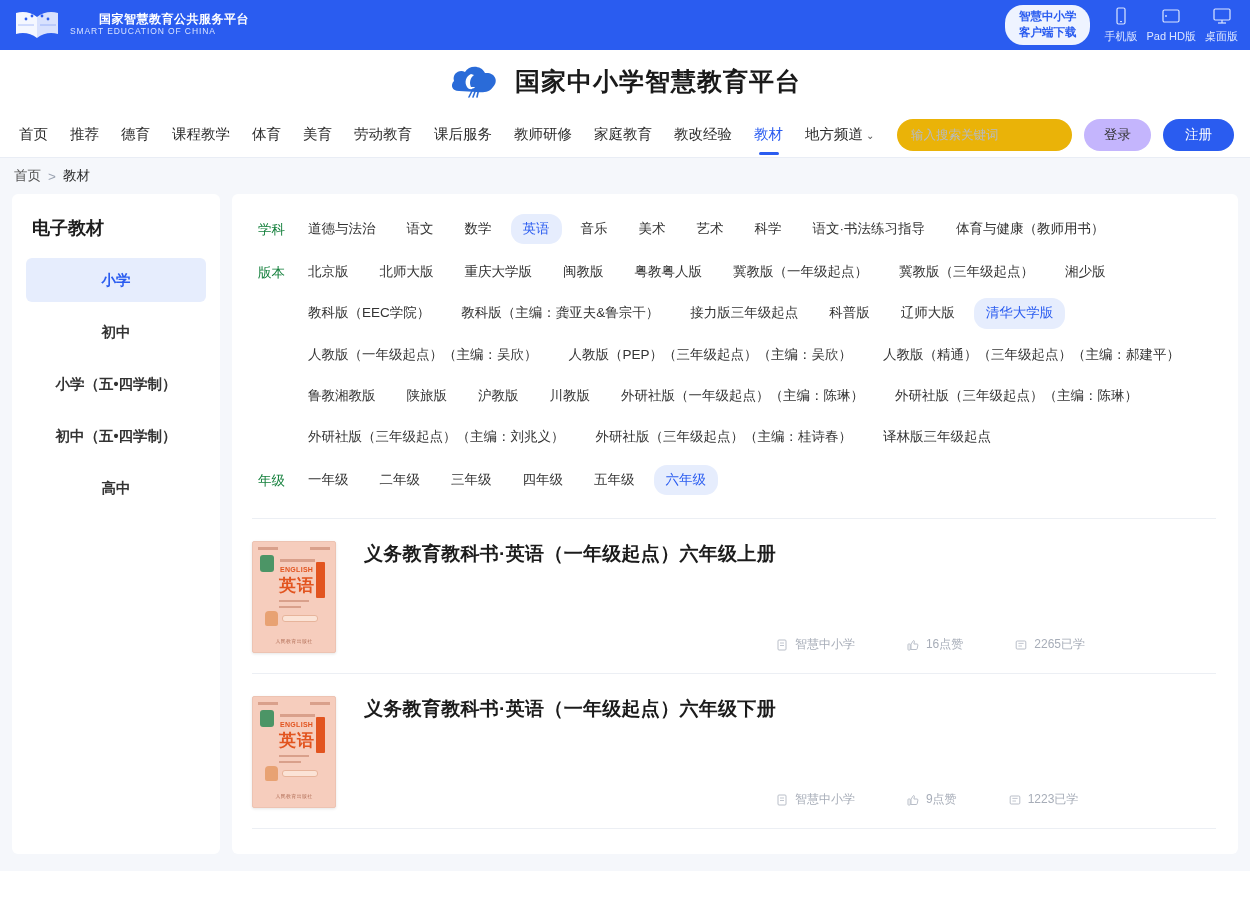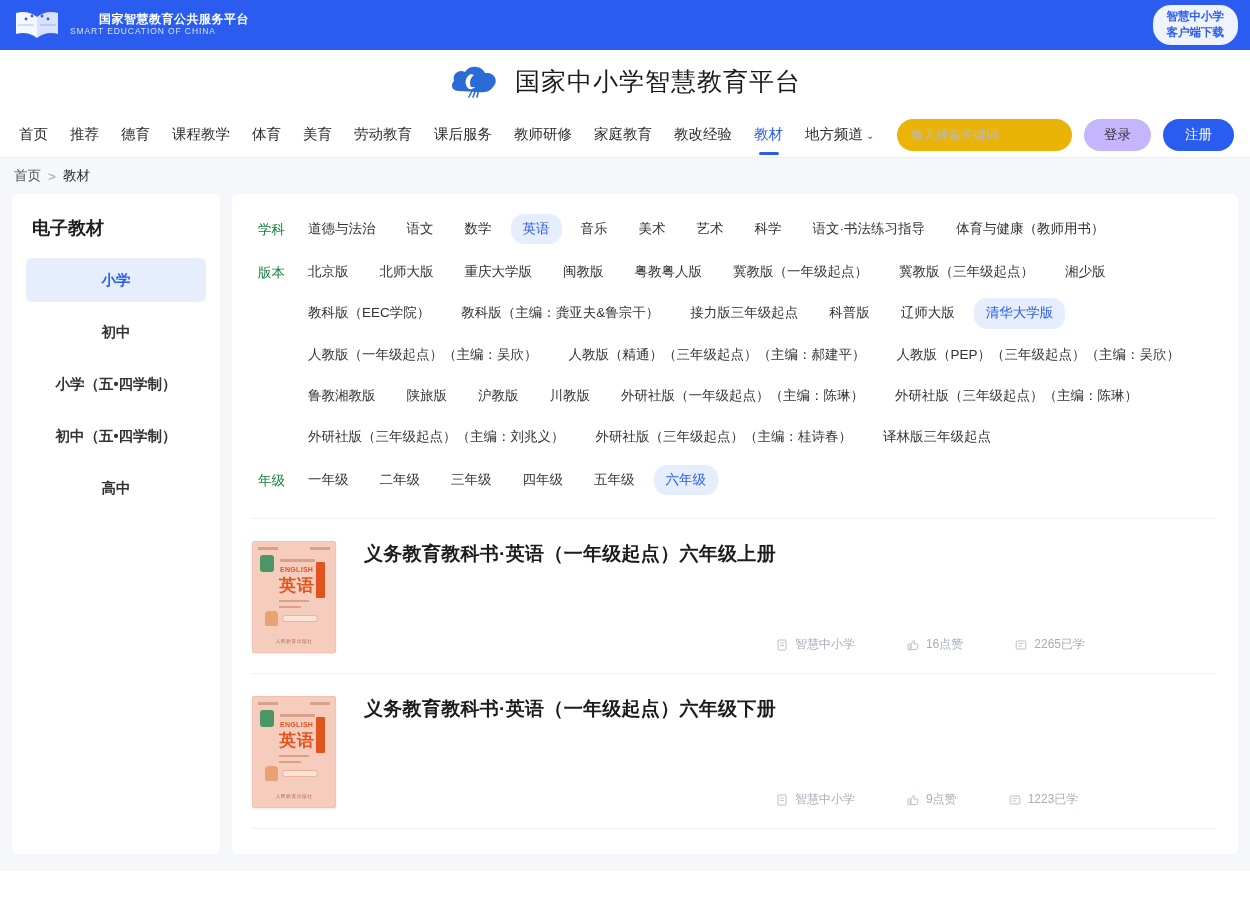--- a/index.html
+++ b/index.html
@@ -36,21 +36,21 @@
     gap: 3px; color: #dce6ff; font-size: 11px; cursor: pointer;
   }
   .dev-glyph { display: block; }
 
   
   .brandrow {
     height: 62px; background: #fff;
     display: flex; align-items: center; justify-content: center;
   }
   .brand-inner { display: flex; align-items: center; gap: 12px; }
-  .brand-title { font-size: 25px; font-weight: normal; color: #1a1a1a; letter-spacing: 1px; }
+  .brand-title { font-size: 25px; font-weight: bold; color: #1a1a1a; letter-spacing: 1px; }
 
   
   .navrow {
     height: 46px; background: #fff; display: flex; align-items: center;
     padding: 0 16px 0 8px; border-bottom: 1px solid #e9edf5; position: relative;
   }
   .nav-items { display: flex; align-items: center; }
   .nav-item {
     position: relative; font-size: 14.5px; color: #2c2c2c;
     padding: 12px 11px 13px; cursor: pointer; white-space: nowrap;
@@ -205,20 +205,44 @@
       <span class="gov-cn">国家智慧教育公共服务平台</span>
       <span class="gov-en">SMART EDUCATION OF CHINA</span>
     </div>
   </div>
 
   <div class="topbar-right">
     <button class="client-dl">
       <span>智慧中小学</span><br>
       <span>客户端下载</span>
     </button>
+    <div class="dev-links">
+      <div class="dev-item">
+        <svg class="dev-glyph" width="14" height="19" viewBox="0 0 14 19">
+          <rect x="3" y="1" width="8" height="16" rx="1.5" fill="none" stroke="#dce6ff" stroke-width="1.2"></rect>
+          <line x1="6" y1="14.6" x2="8" y2="14.6" stroke="#dce6ff" stroke-width="1"></line>
+        </svg>
+        <span>手机版</span>
+      </div>
+      <div class="dev-item">
+        <svg class="dev-glyph" width="20" height="19" viewBox="0 0 20 19">
+          <rect x="2" y="3" width="16" height="12" rx="1.5" fill="none" stroke="#dce6ff" stroke-width="1.2"></rect>
+          <circle cx="5" cy="9" r=".9" fill="#dce6ff"></circle>
+        </svg>
+        <span>Pad HD版</span>
+      </div>
+      <div class="dev-item">
+        <svg class="dev-glyph" width="20" height="19" viewBox="0 0 20 19">
+          <rect x="2" y="2" width="16" height="11" rx="1.2" fill="none" stroke="#dce6ff" stroke-width="1.2"></rect>
+          <line x1="6" y1="16" x2="14" y2="16" stroke="#dce6ff" stroke-width="1.2"></line>
+          <line x1="10" y1="13" x2="10" y2="16" stroke="#dce6ff" stroke-width="1.2"></line>
+        </svg>
+        <span>桌面版</span>
+      </div>
+    </div>
   </div>
 </div>
 
 <div class="brandrow">
   <div class="brand-inner">
     <svg width="54" height="40" viewBox="0 0 54 40">
       <path d="M10 30 C3 30 1 24 5 20 C3 13 10 8 16 11 C20 4 32 4 36 12 C46 11 50 20 44 26 C41 31 34 32 28 31 Z" fill="#2a6bd8"></path>
       <path d="M22 13 C17 15 15 21 18 26 C20 29 24 29 26 26 L22 26 C20 22 21 17 25 14 Z" fill="#ffffff"></path>
       <path d="M24 28 L20 36 M27 28 L24 36 M30 27 L28 36" stroke="#2a6bd8" stroke-width="1.6" stroke-linecap="round"></path>
     </svg>
@@ -316,22 +340,22 @@
           <div class="chip"><span>冀教版（一年级起点）</span></div>
           <div class="chip"><span>冀教版（三年级起点）</span></div>
           <div class="chip"><span>湘少版</span></div>
           <div class="chip"><span>教科版（EEC学院）</span></div>
           <div class="chip"><span>教科版（主编：龚亚夫&amp;鲁宗干）</span></div>
           <div class="chip"><span>接力版三年级起点</span></div>
           <div class="chip"><span>科普版</span></div>
           <div class="chip"><span>辽师大版</span></div>
           <div class="chip active"><span>清华大学版</span></div>
           <div class="chip"><span>人教版（一年级起点）（主编：吴欣）</span></div>
+          <div class="chip"><span>人教版（PEP）（三年级起点）（主编：吴欣）</span></div>
           <div class="chip"><span>人教版（精通）（三年级起点）（主编：郝建平）</span></div>
-          <div class="chip"><span>人教版（PEP）（三年级起点）（主编：吴欣）</span></div>
           <div class="chip"><span>鲁教湘教版</span></div>
           <div class="chip"><span>陕旅版</span></div>
           <div class="chip"><span>沪教版</span></div>
           <div class="chip"><span>川教版</span></div>
           <div class="chip"><span>外研社版（一年级起点）（主编：陈琳）</span></div>
           <div class="chip"><span>外研社版（三年级起点）（主编：陈琳）</span></div>
           <div class="chip"><span>外研社版（三年级起点）（主编：刘兆义）</span></div>
           <div class="chip"><span>外研社版（三年级起点）（主编：桂诗春）</span></div>
           <div class="chip"><span>译林版三年级起点</span></div>
         </div>

